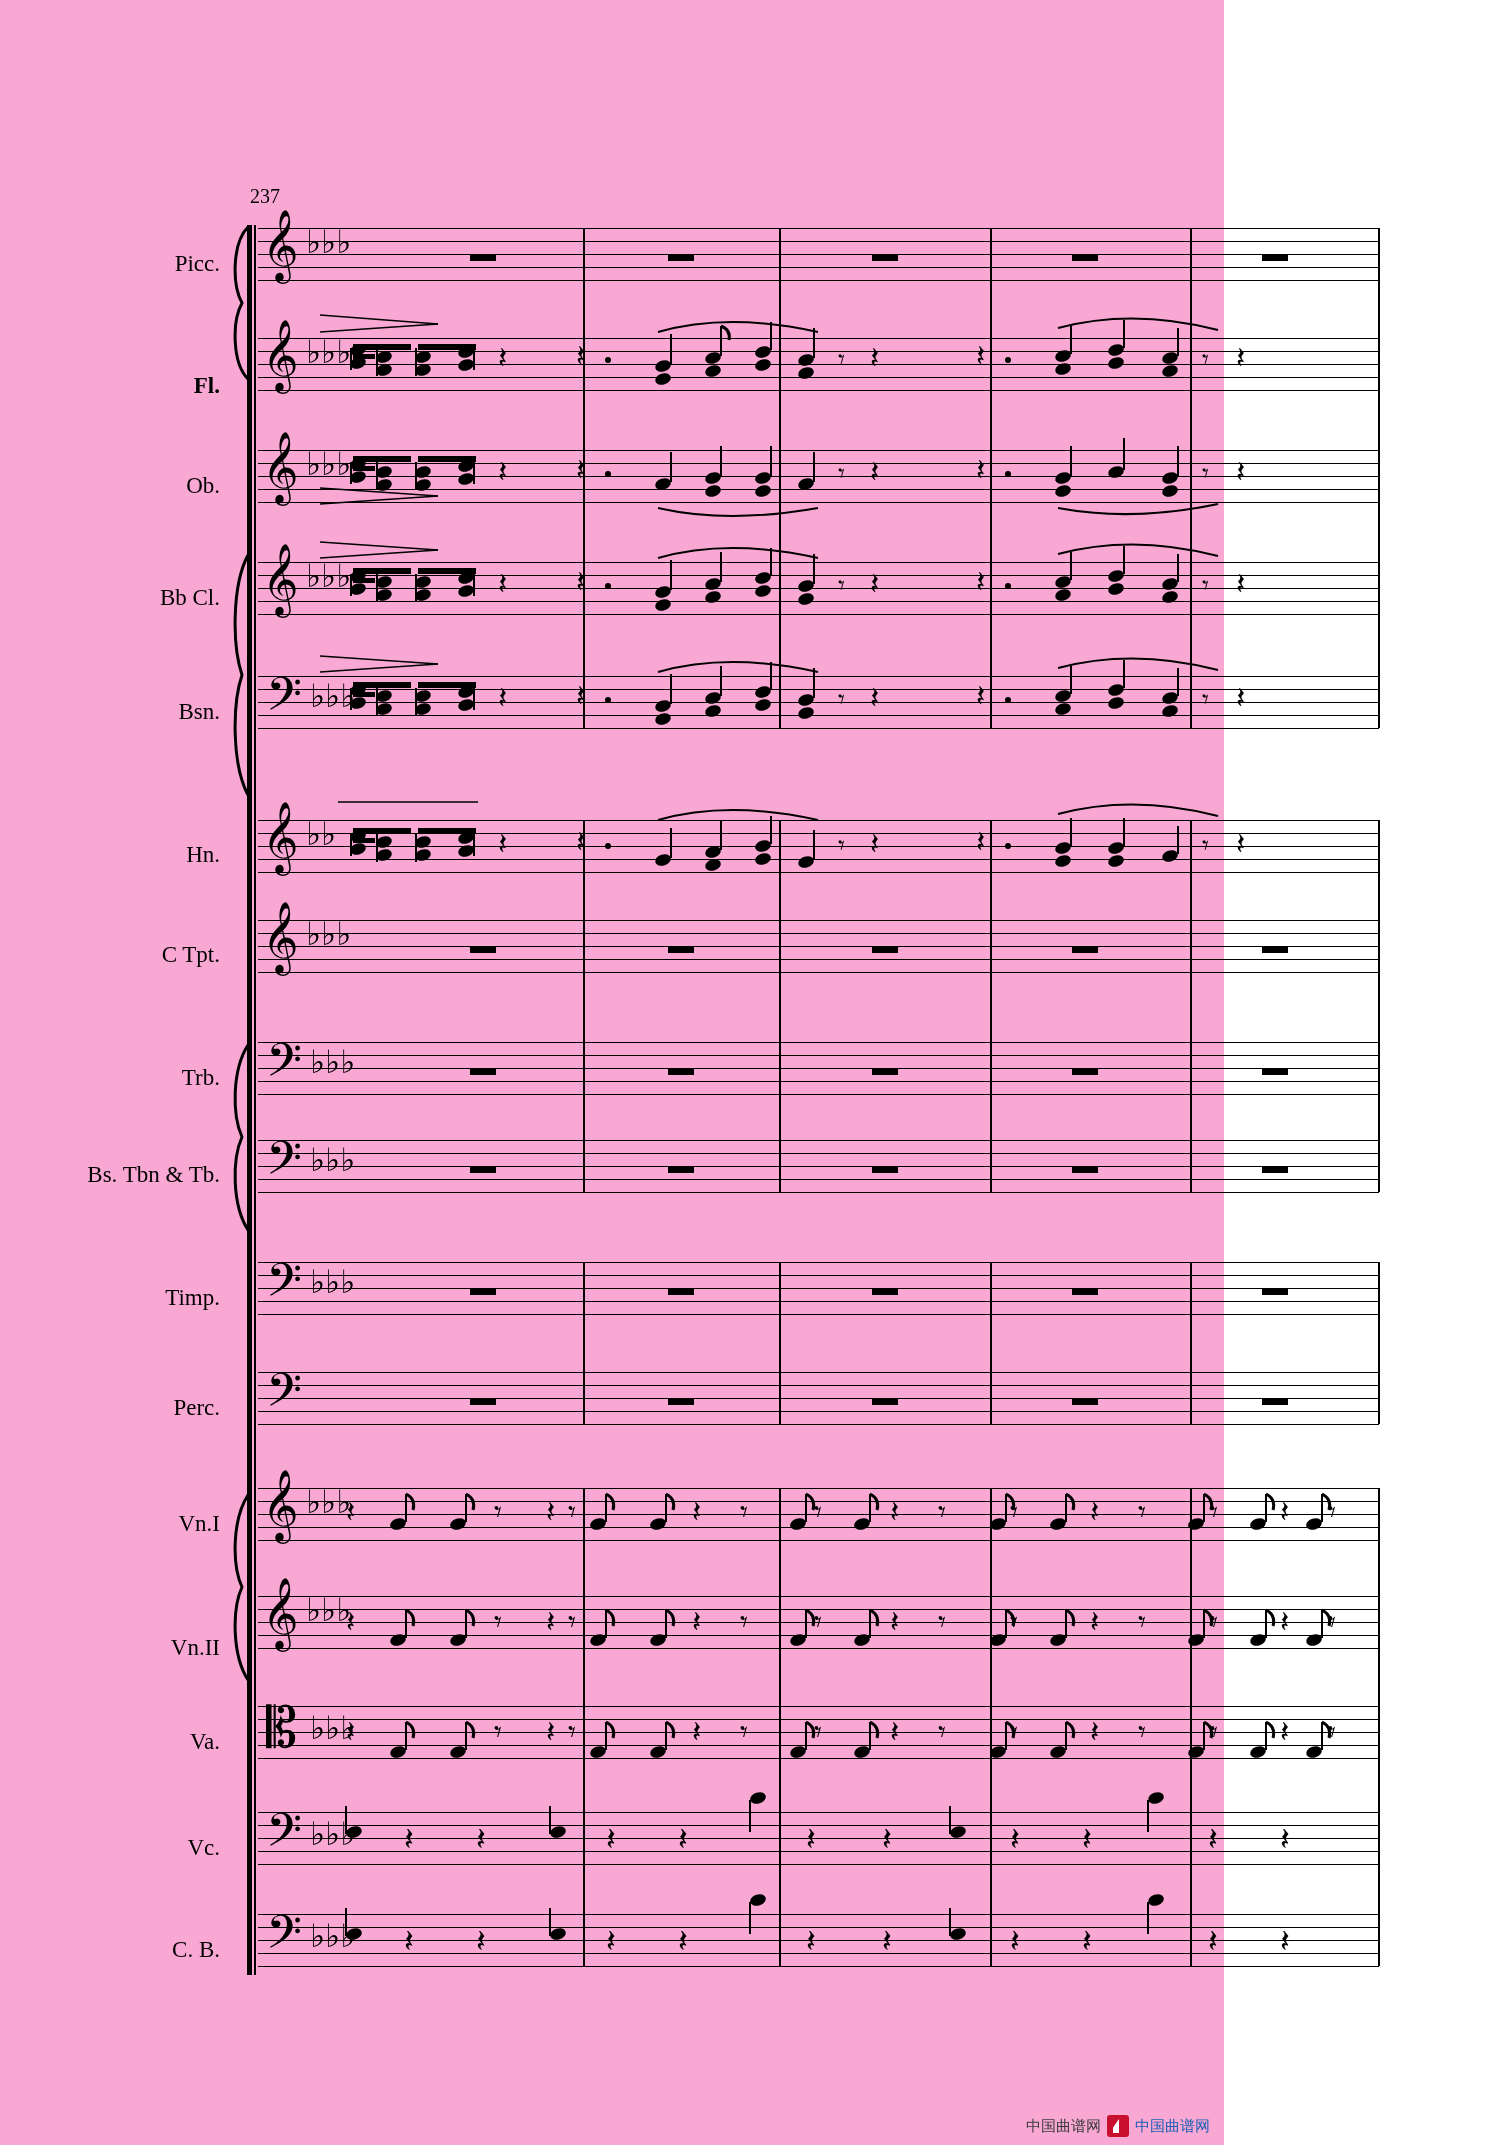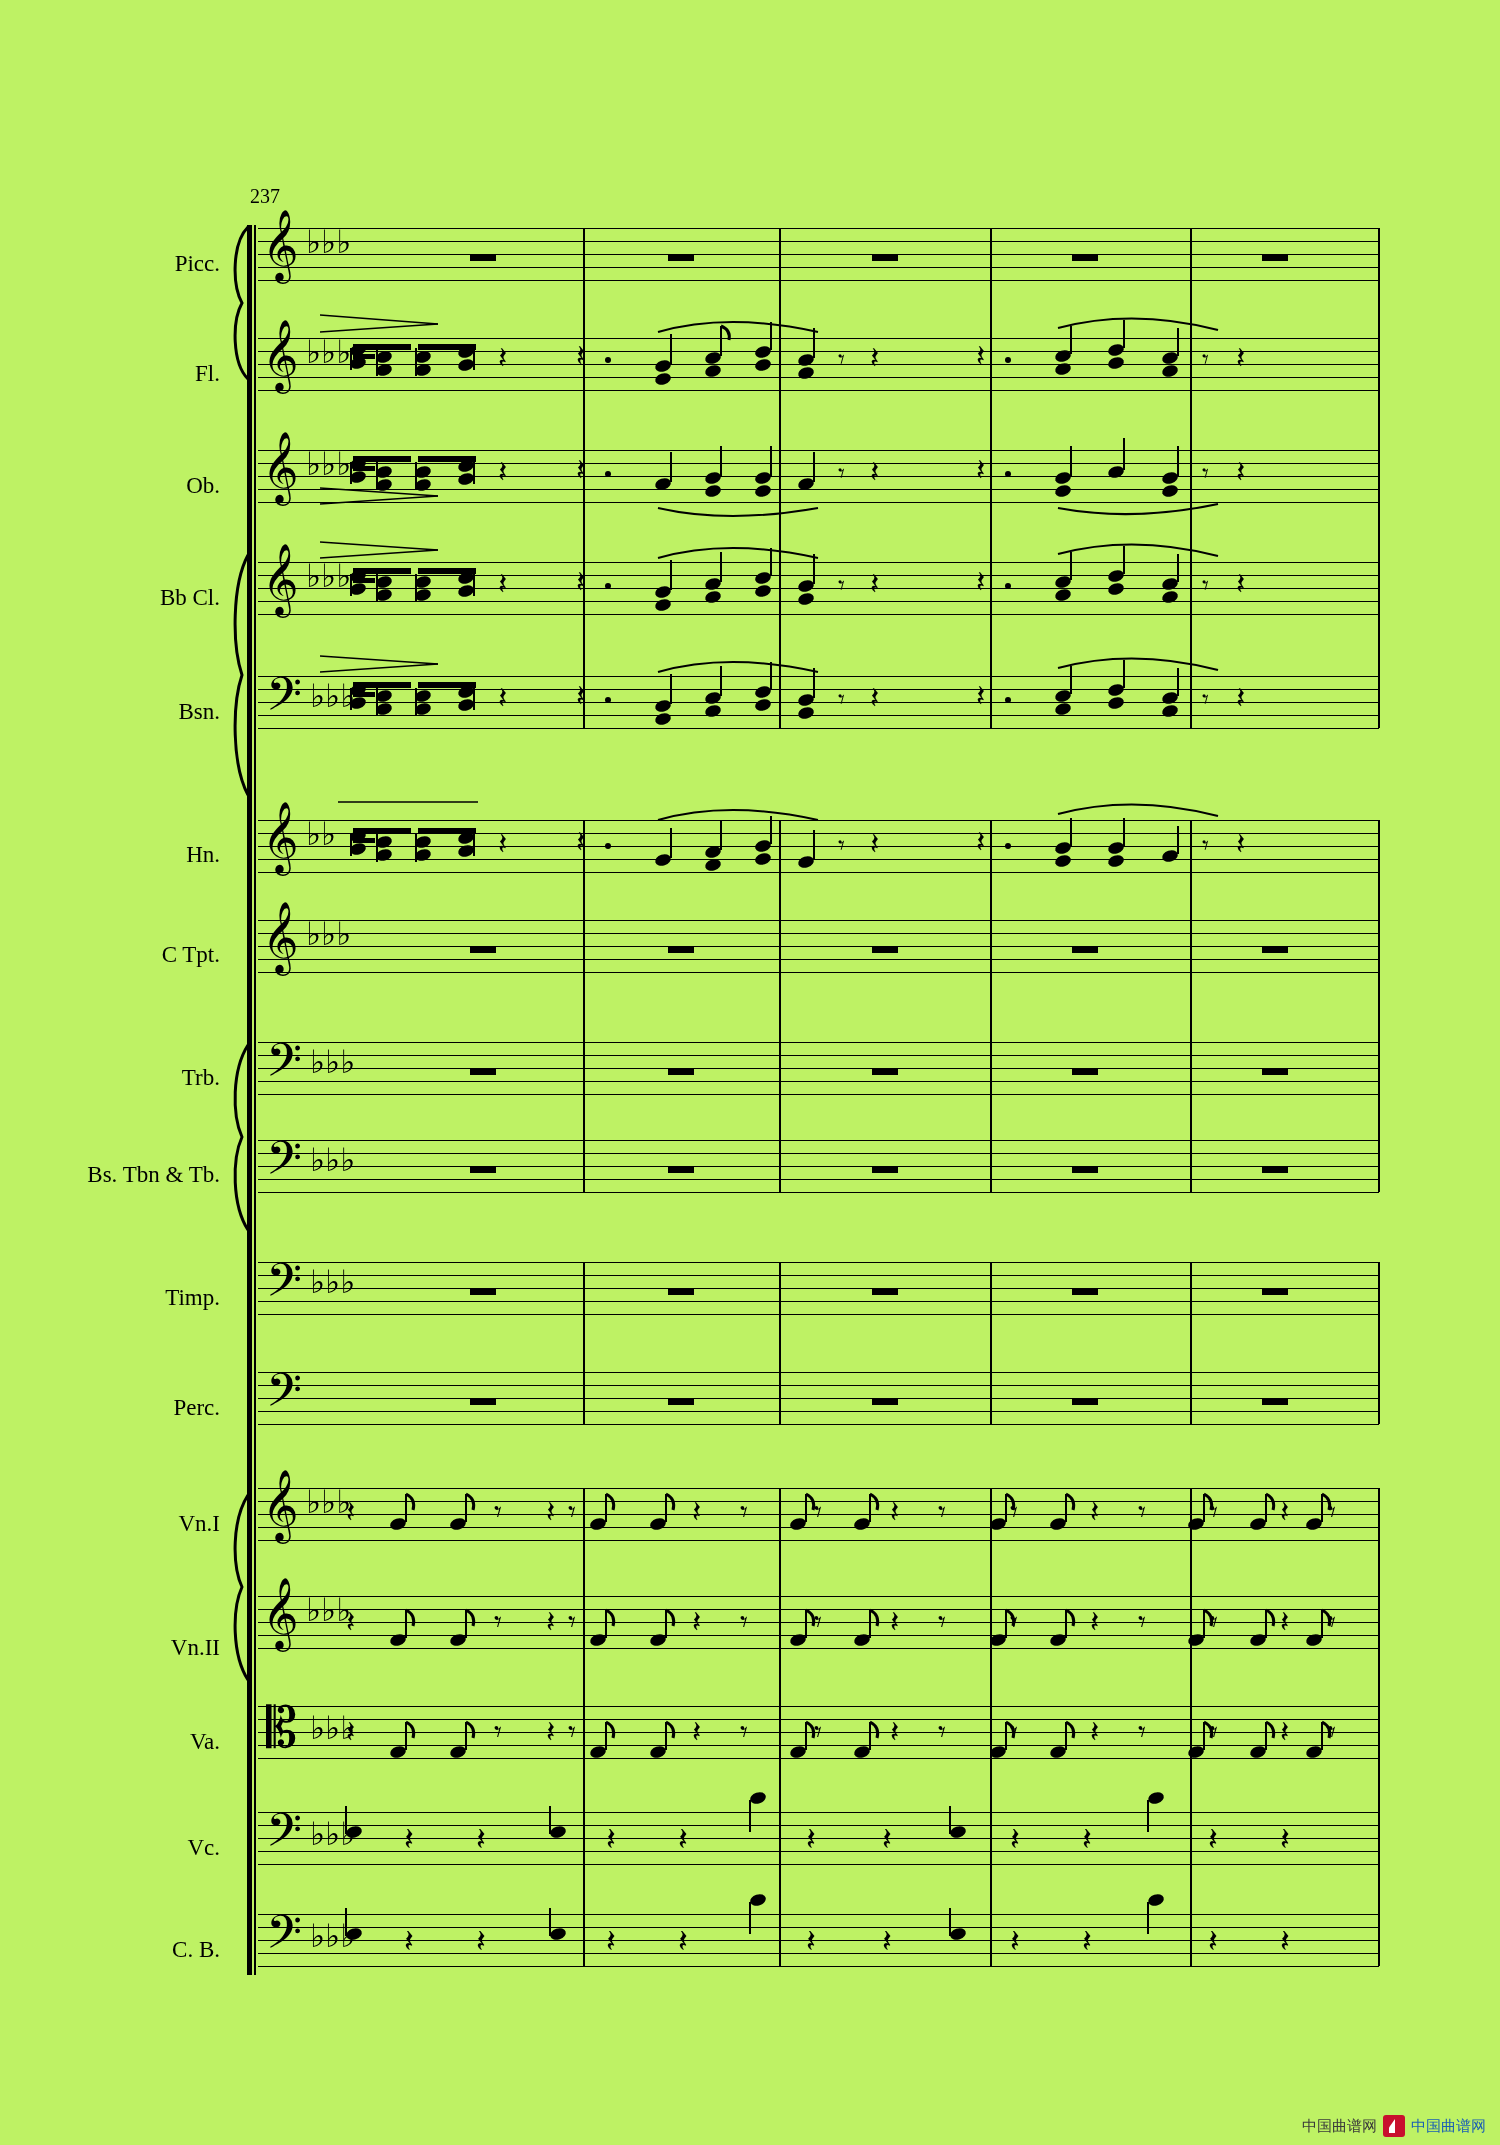--- a/index.html
+++ b/index.html
@@ -12,23 +12,23 @@
     height: 2145px;
     font-family: "Liberation Serif", serif;
     color: #000000;
     position: relative;
     overflow: hidden;
   }
 
   #score-page {
     position: absolute;
     left: 0; top: 0;
-    width: 1500px;
+    width: 1224px;
     height: 2145px;
-    background: #bef264;
+    background: #f9a8d4;
   }
 
   
   .measure-number {
     position: absolute;
     font-family: "Liberation Serif", serif;
     font-size: 20px;
     font-weight: normal;
   }
 
@@ -146,21 +146,21 @@
   }
 </style>
 </head>
 <body>
 
 <div id="score-page">
 
   <div class="measure-number" style="left:250px; top:185px;">237</div>
 
   <div class="instr-label" style="left:20px; top:264px; width:200px;">Picc.</div>
-  <div class="instr-label" style="left:20px; top:374px; width:200px;">Fl.</div>
+  <div class="instr-label" style="left:20px; top:386px; width:200px;font-weight:bold;">Fl.</div>
   <div class="instr-label" style="left:20px; top:486px; width:200px;">Ob.</div>
   <div class="instr-label" style="left:20px; top:598px; width:200px;">Bb Cl.</div>
   <div class="instr-label" style="left:20px; top:712px; width:200px;">Bsn.</div>
   <div class="instr-label" style="left:20px; top:855px; width:200px;">Hn.</div>
   <div class="instr-label" style="left:20px; top:955px; width:200px;">C Tpt.</div>
   <div class="instr-label" style="left:20px; top:1078px; width:200px;">Trb.</div>
   <div class="instr-label" style="left:20px; top:1175px; width:200px;">Bs. Tbn &amp; Tb.</div>
   <div class="instr-label" style="left:20px; top:1298px; width:200px;">Timp.</div>
   <div class="instr-label" style="left:20px; top:1408px; width:200px;">Perc.</div>
   <div class="instr-label" style="left:20px; top:1524px; width:200px;">Vn.I</div>

